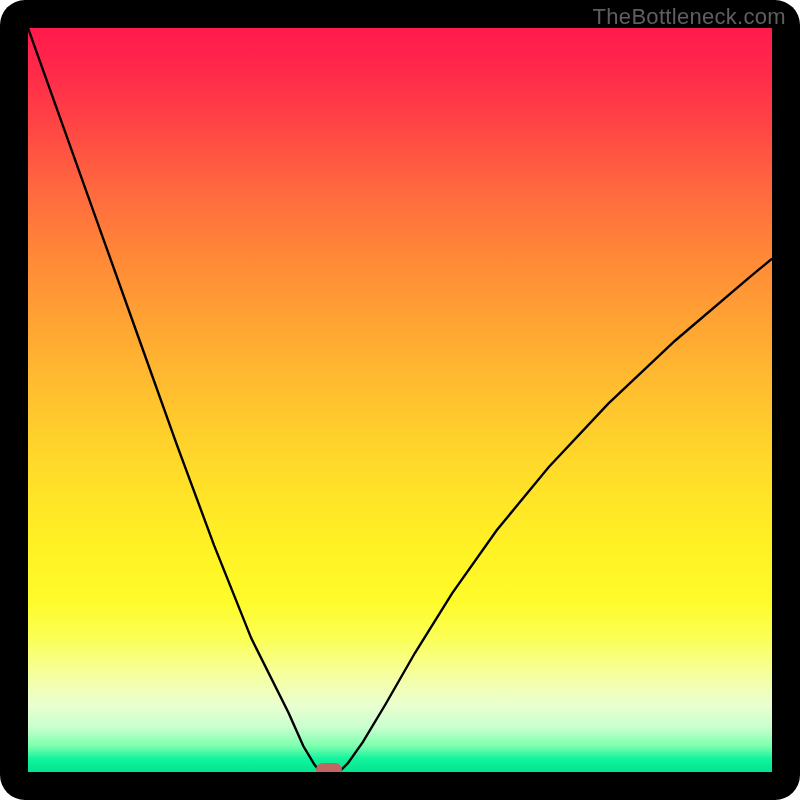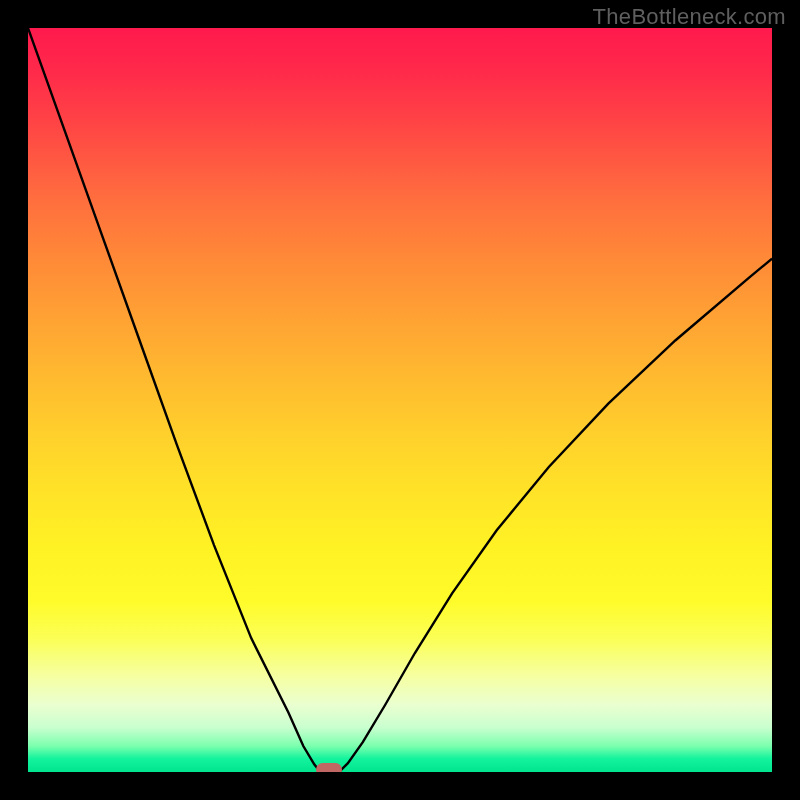--- a/index.html
+++ b/index.html
@@ -9,20 +9,21 @@
     height: 800px;
     overflow: hidden;
     font-family: Arial, Helvetica, sans-serif;
   }
   .outer {
     width: 800px;
     height: 800px;
     background: #000;
     position: relative;
     box-sizing: border-box;
+    border-radius: 25px;
   }
   .watermark {
     position: absolute;
     top: 4px;
     right: 14px;
     color: #5f5f5f;
     font-size: 22px;
     font-weight: 500;
     letter-spacing: 0.3px;
     z-index: 20;

